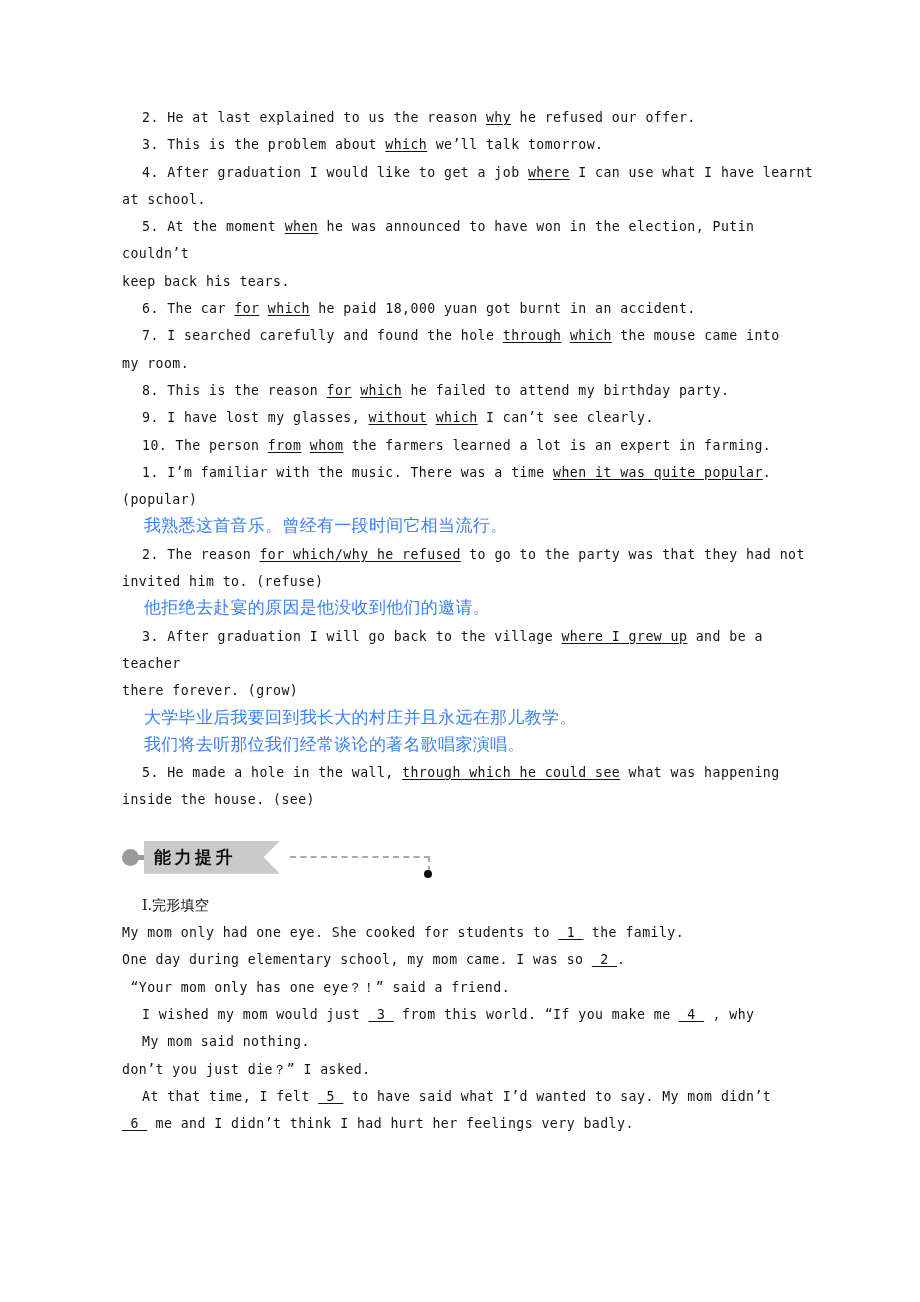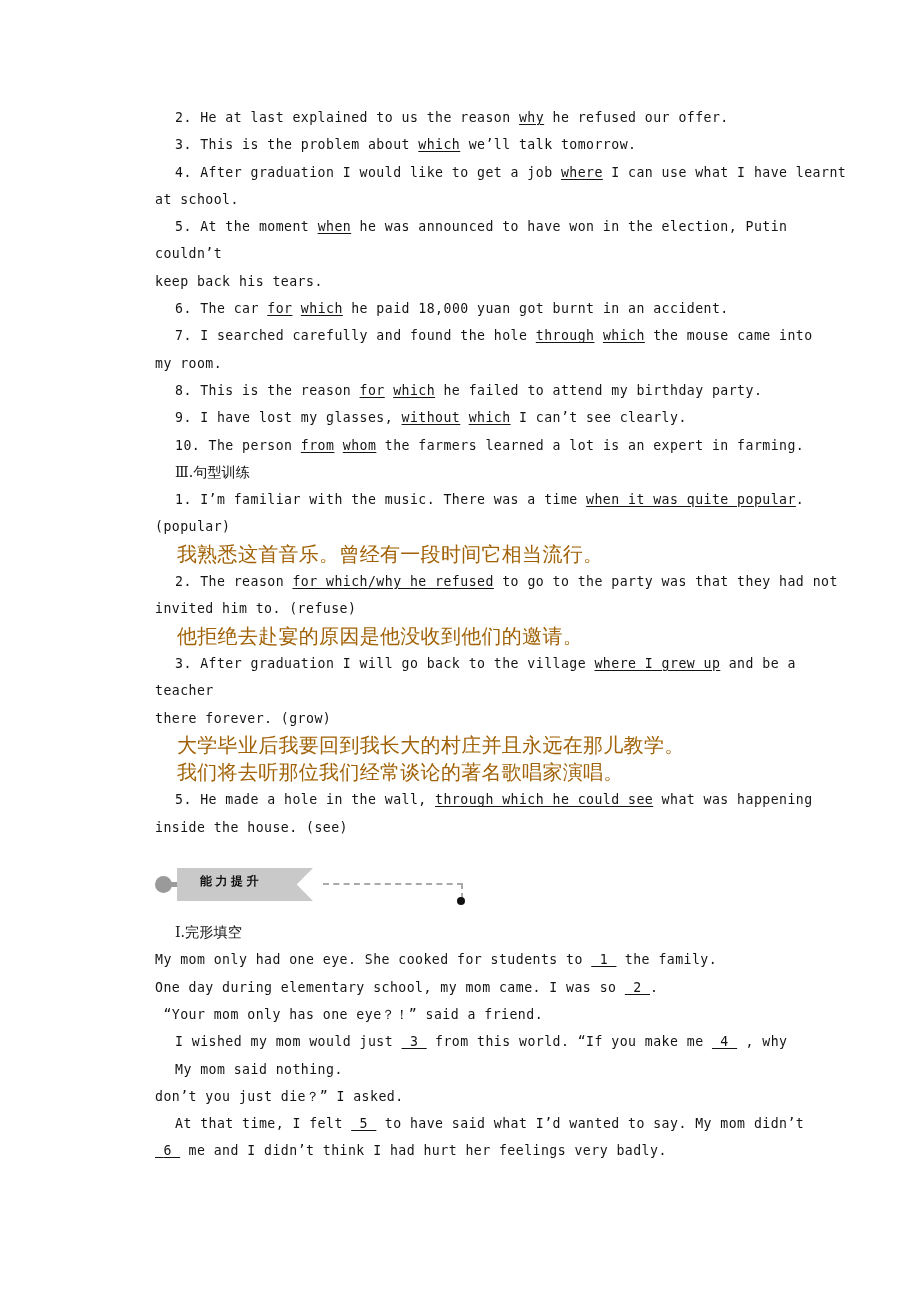--- a/index.html
+++ b/index.html
@@ -18,45 +18,45 @@
 
   .page {
     position: absolute;
     left: 0; top: 0;
     width: 920px;
     height: 1302px;
   }
 
   .content {
     position: absolute;
-    left: 155px;
+    left: 122px;
     top: 104px;
     width: 702px;
   }
 
   
   .line {
     font-family: "DejaVu Sans Mono", monospace;
     font-size: 13.2px;
     line-height: 27.3px;
     letter-spacing: 0.45px;
     white-space: pre-wrap;
     color: #141414;
   }
   .line.indent { text-indent: 20px; }
   .u  { text-decoration: underline; text-underline-offset: 2px; }
   .it { }
 
   
   .cn {
-    font-family: Liberation Sans, sans-serif;
-    font-size: 20px;
+    font-family: Liberation Mono, monospace;
+    font-size: 17px;
     line-height: 27.3px;
     letter-spacing: 0.3px;
-    color: #a16207;
+    color: #3b82f6;
     text-indent: 22px;
   }
   .cn-head {
     font-family: "DejaVu Serif", "Liberation Serif", serif;
     font-size: 14.2px;
     line-height: 27.3px;
     color: #141414;
     text-indent: 20px;
   }
 
@@ -93,24 +93,23 @@
     background: #c9c9c9;
     -webkit-clip-path: polygon(0 0, 100% 0, 88% 50%, 100% 100%, 0 100%);
     clip-path: polygon(0 0, 100% 0, 88% 50%, 100% 100%, 0 100%);
   }
   .banner-label {
     position: absolute;
     left: 32px;
     top: 10px;
     font-family: Liberation Serif, serif;
     font-weight: bold;
-    font-size: 12px;
+    font-size: 17px;
     letter-spacing: 3.5px;
     color: #101010;
-    margin-left: 13px;
   }
   .banner-dash {
     position: absolute;
     left: 168px;
     top: 20px;
     width: 140px;
     height: 0;
     border-top: 2px dashed #a9a9a9;
   }
   .banner-elbow {
@@ -145,21 +144,20 @@
       <div class="line indent"><span>5. At the moment </span><span class="u">when</span><span> he was announced to have won in the election, Putin couldn’t</span></div>
       <div class="line"><span>keep back his tears.</span></div>
       <div class="line indent"><span>6. The car </span><span class="u">for</span><span> </span><span class="u">which</span><span> he paid 18,000 </span><span class="it">yuan</span><span> got burnt in an accident.</span></div>
       <div class="line indent"><span>7. I searched carefully and found the hole </span><span class="u">through</span><span> </span><span class="u">which</span><span> the mouse came into</span></div>
       <div class="line"><span>my room.</span></div>
       <div class="line indent"><span>8. This is the reason </span><span class="u">for</span><span> </span><span class="u">which</span><span> he failed to attend my birthday party.</span></div>
       <div class="line indent"><span>9. I have lost my glasses, </span><span class="u">without</span><span> </span><span class="u">which</span><span> I can’t see clearly.</span></div>
       <div class="line indent"><span>10. The person </span><span class="u">from</span><span> </span><span class="u">whom</span><span> the farmers learned a lot is an expert in farming.</span></div>
     </div>
 
-    <div class="cn-head">Ⅲ.句型训练</div>
     <div>
       <div class="line indent"><span>1. I’m familiar with the music. There was a time </span><span class="u">when it was quite popular</span><span>.</span></div>
       <div class="line"><span>(popular)</span></div>
       <div class="cn"><span>我熟悉这首音乐。曾经有一段时间它相当流行。</span></div>
       <div class="line indent"><span>2. The reason </span><span class="u">for which/why he refused</span><span> to go to the party was that they had not</span></div>
       <div class="line"><span>invited him to. (refuse)</span></div>
       <div class="cn"><span>他拒绝去赴宴的原因是他没收到他们的邀请。</span></div>
       <div class="line indent"><span>3. After graduation I will go back to the village </span><span class="u">where I grew up</span><span> and be a teacher</span></div>
       <div class="line"><span>there forever. (grow)</span></div>
       <div class="cn"><span>大学毕业后我要回到我长大的村庄并且永远在那儿教学。</span></div>

